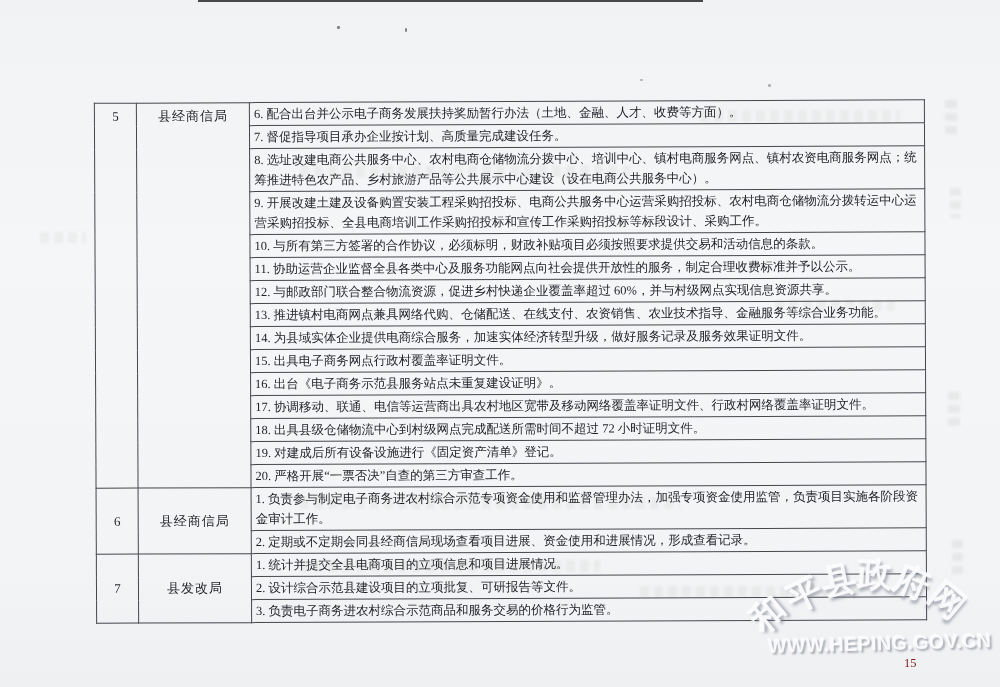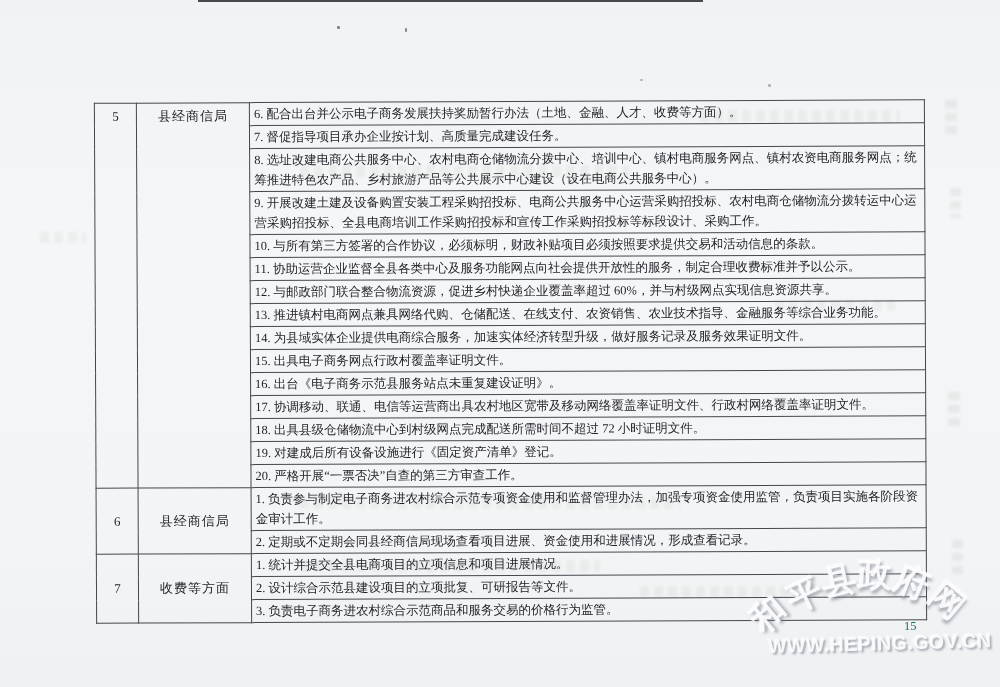--- a/index.html
+++ b/index.html
@@ -55,21 +55,21 @@
   .wm-c1{left:788px;top:572px;transform:rotate(-26deg);}
   .wm-c2{left:822px;top:558px;transform:rotate(-12deg);}
   .wm-c3{left:858px;top:552px;transform:rotate(3deg);}
   .wm-c4{left:895px;top:560px;transform:rotate(22deg);}
   .wm-c5{left:930px;top:578px;transform:rotate(40deg);}
   .wm-url{position:absolute;left:768px;top:632px;font-family:"Liberation Sans",sans-serif;
     font-weight:bold;font-size:19.5px;letter-spacing:.5px;transform:rotate(-1.5deg);
     color:rgba(251,251,253,.95);
     text-shadow:2px 2px 2px rgba(130,136,148,.65), -1px -1px 1px rgba(255,255,255,.8);}
 
-  .page-number{position:absolute;left:904px;top:619px;font-size:12.5px;color:#0f766e;
+  .page-number{position:absolute;left:904px;top:656px;font-size:12.5px;color:#7f1d1d;
     font-family:"Liberation Serif",serif;}
 </style>
 </head>
 <body>
 
 <div class="page">
 
   <div class="top-scan-line"></div>
   <div class="speck s1"></div>
   <div class="speck s2"></div>
@@ -149,21 +149,21 @@
           <td class="num" rowspan="2">6</td>
           <td class="dept" rowspan="2">县经商信局</td>
           <td class="task">1. 负责参与制定电子商务进农村综合示范专项资金使用和监督管理办法，加强专项资金使用监管，负责项目实施各阶段资金审计工作。</td>
         </tr>
         <tr class="single">
             <td class="task">2. 定期或不定期会同县经商信局现场查看项目进展、资金使用和进展情况，形成查看记录。</td>
           </tr>
 
         <tr class="single">
           <td class="num" rowspan="3">7</td>
-          <td class="dept" rowspan="3">收费等方面</td>
+          <td class="dept" rowspan="3">县发改局</td>
           <td class="task">1. 统计并提交全县电商项目的立项信息和项目进展情况。</td>
         </tr>
         <tr class="single">
             <td class="task">2. 设计综合示范县建设项目的立项批复、可研报告等文件。</td>
           </tr>
         <tr class="single">
             <td class="task">3. 负责电子商务进农村综合示范商品和服务交易的价格行为监管。</td>
           </tr>
       </tbody>
     </table>

